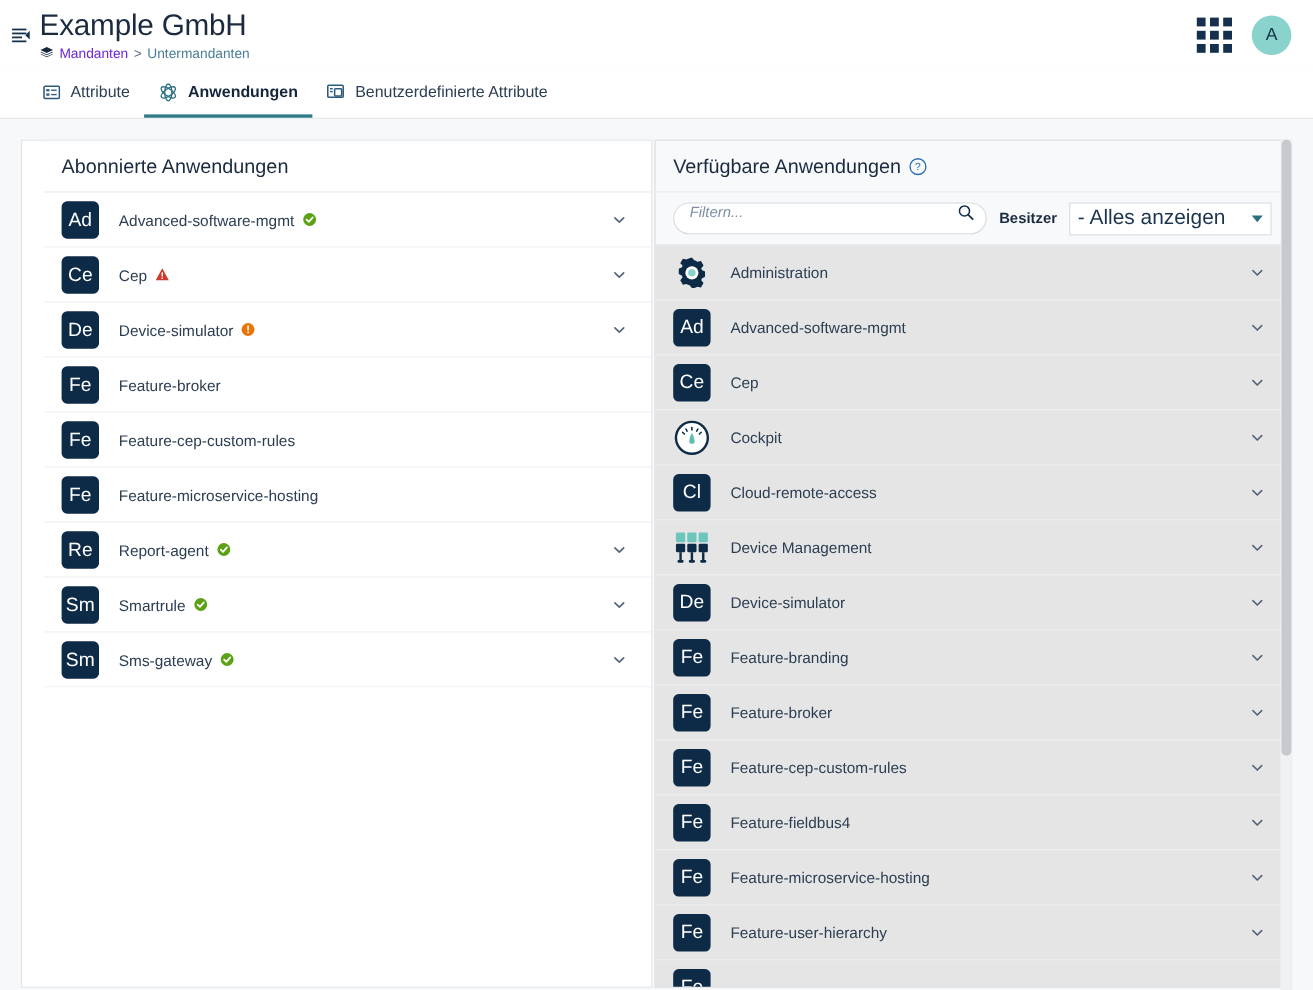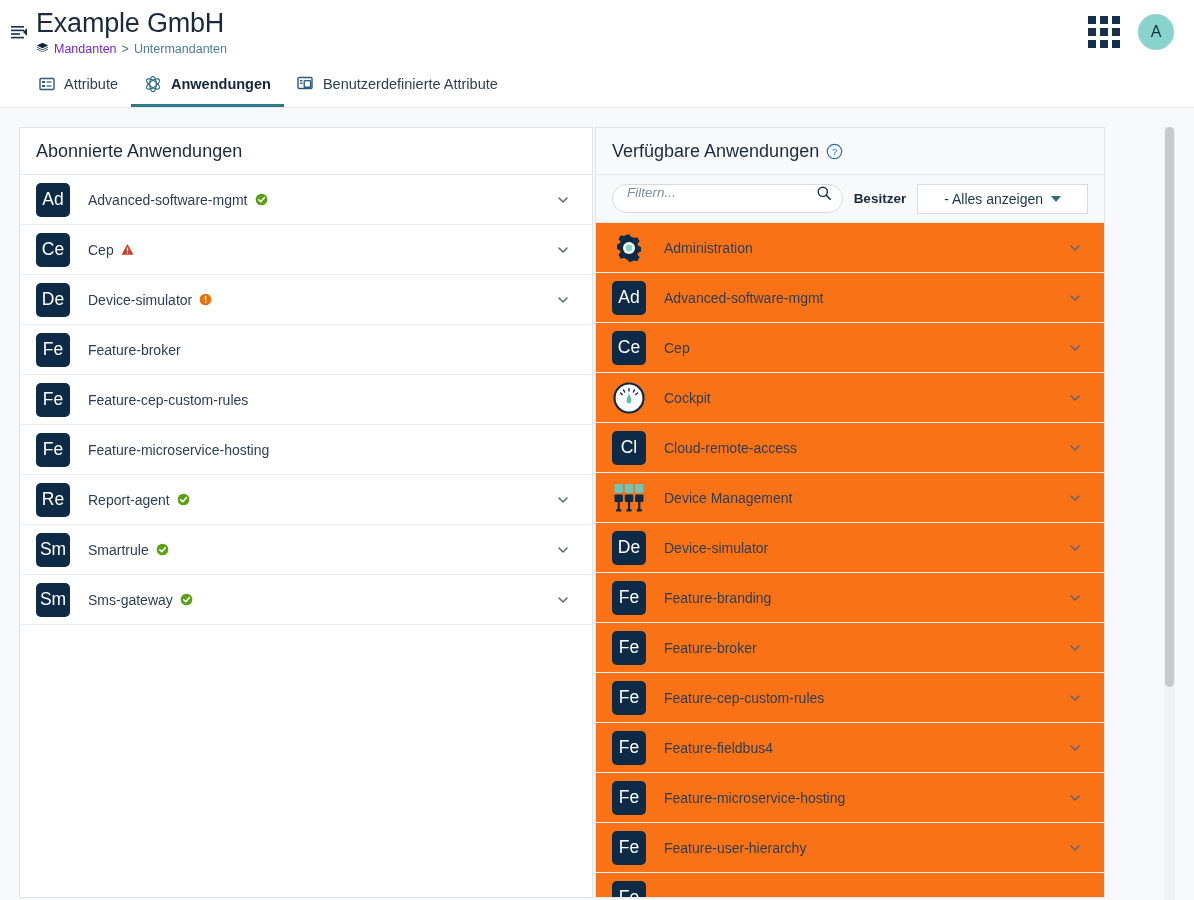--- a/index.html
+++ b/index.html
@@ -85,22 +85,22 @@
     padding: 19px 19px 0 19px;
     display: flex;
     gap: 2px;
   }
   .panel {
     background: #ffffff;
     border: 1px solid #e1e4e8;
     position: relative;
     overflow: hidden;
   }
-  .panel-left { width: 574px; }
-  .panel-right { width: 510px; background: #f97316; }
+  .panel-left { width: 574px; padding-left: 20px; }
+  .panel-right { width: 578px; background: #e5e5e5; }
 
   .panel-head {
     height: 47px;
     display: flex; align-items: center; gap: 7px;
     padding: 0 16px;
     border-bottom: 1px solid #e6e9ec;
     background: #ffffff;
   }
   .panel-right .panel-head { background: #f7f9fb; }
   .panel-title { font-size: 18px; color: #1b2a3f; }
@@ -124,23 +124,23 @@
     flex: 1; border: none; outline: none;
     font-size: 13.5px; font-family: "Liberation Sans", sans-serif;
     color: #2c3e52; background: transparent;
   }
   .search-wrap input::placeholder { color: #7d8fa3; font-style: italic; }
   .search-icon { display: flex; align-items: center; cursor: pointer; }
   .owner-label { font-size: 13.5px; font-weight: bold; color: #1b2a3f; white-space: nowrap; }
   .owner-select {
     height: 30px; min-width: 132px;
     border: 1px solid #d6dbe0; background: #ffffff;
-    display: flex; align-items: center; justify-content: space-between; gap: 8px;
-    padding: 0 26px;
-    font-size: 14px; color: #1b3550;
+    display: flex; align-items: center; justify-content: space-between; gap: 24px;
+    padding: 0 7px;
+    font-size: 19px; color: #1b3550;
     cursor: pointer;
   }
   .caret {
     width: 0; height: 0;
     border-left: 5px solid transparent;
     border-right: 5px solid transparent;
     border-top: 6px solid #2b6f80;
   }
 
   

